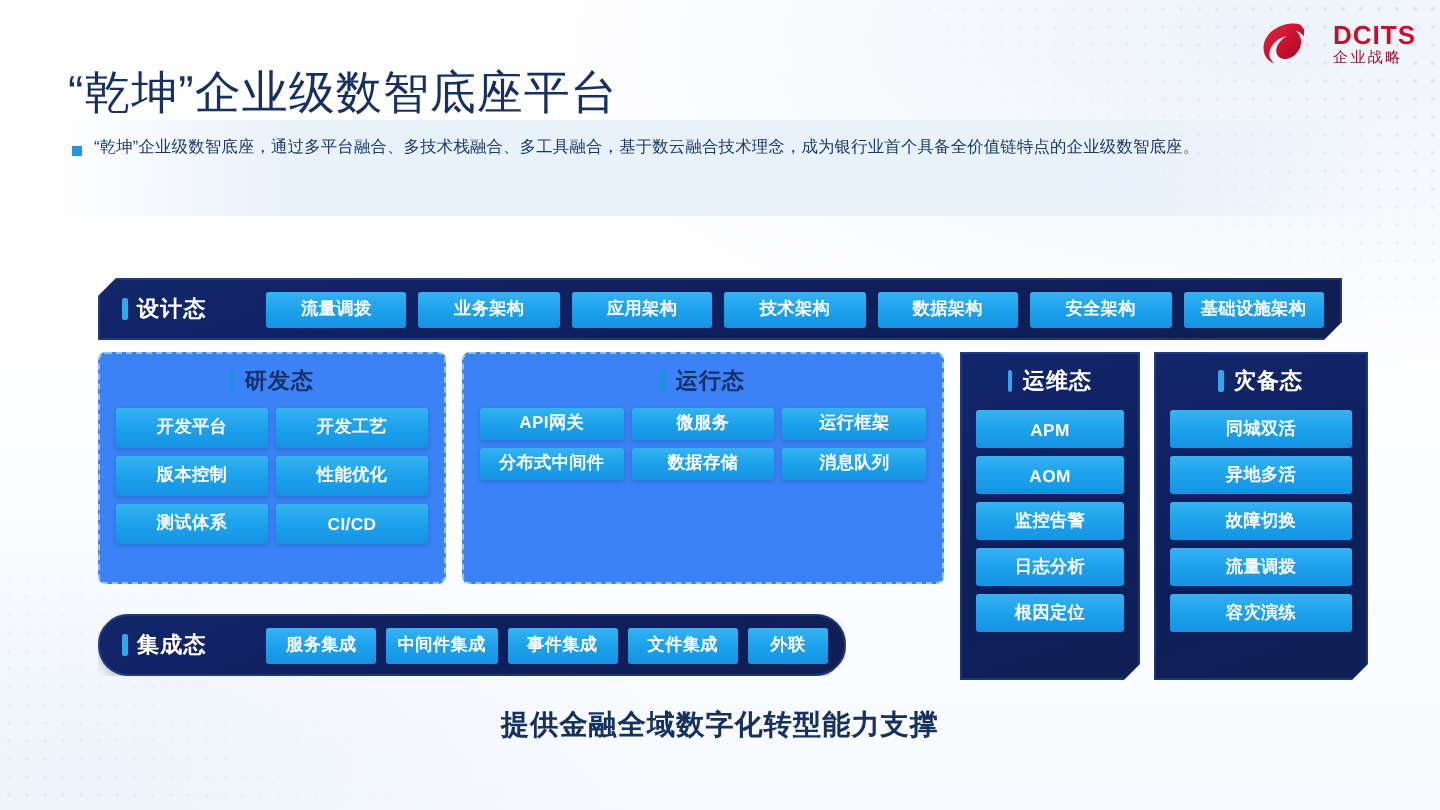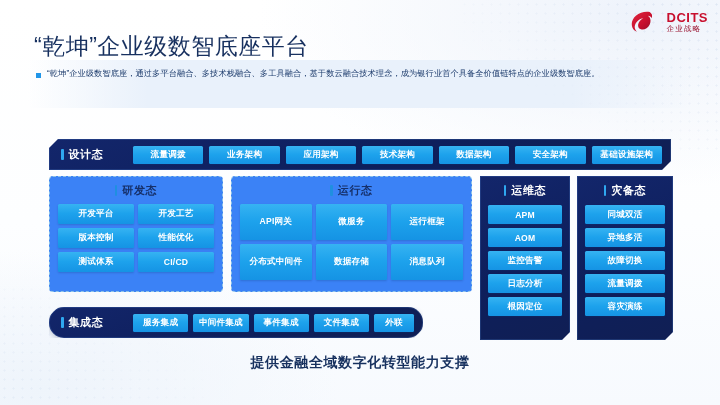--- a/index.html
+++ b/index.html
@@ -130,34 +130,34 @@
   }
   .dash-card .sec-label { justify-content: center; margin-bottom: 6px; }
   .grid { display: grid; gap: 4px; }
 
   #card-rd   { left: 0;   width: 174px; height: 116px; }
   #card-rd .grid { grid-template-columns: 1fr 1fr; }
   #card-rd .tile { height: 20px; }
 
   #card-run  { left: 182px; width: 241px; height: 116px; }
   #card-run .grid { grid-template-columns: 1fr 1fr 1fr; }
-  #card-run .tile { height: 36px; }
+  #card-run .tile { height: 16px; }
   #card-run .tile.wide { grid-column: 1 / -1; }
 
   .col-panel {
     position: absolute; top: 0; height: 164px;
     padding: 7px 8px 8px;
     display: flex; flex-direction: column; gap: 4px;
   }
   .col-panel .sec-label { justify-content: center; margin-bottom: 3px; }
   .col-panel .tile { height: 19px; }
 
   #col-ops { left: 431px; width: 90px;
     clip-path: polygon(0 0, 100% 0, 100% calc(100% - 8px), calc(100% - 8px) 100%, 0 100%); }
-  #col-dr  { left: 528px; width: 96px;
+  #col-dr  { left: 528px; width: 107px;
     clip-path: polygon(0 0, 100% 0, 100% calc(100% - 8px), calc(100% - 8px) 100%, 0 100%); }
 
   
   #integration-row {
     position: absolute; left: 49px; top: 307px; width: 374px; height: 31px;
     display: flex; align-items: center; padding: 0 9px 0 12px; gap: 6px;
     clip-path: polygon(9px 0, 100% 0, 100% calc(100% - 9px), calc(100% - 9px) 100%, 0 100%, 0 9px);
     border-radius: 15px;
   }
   #integration-row .sec-label { width: 66px; }

